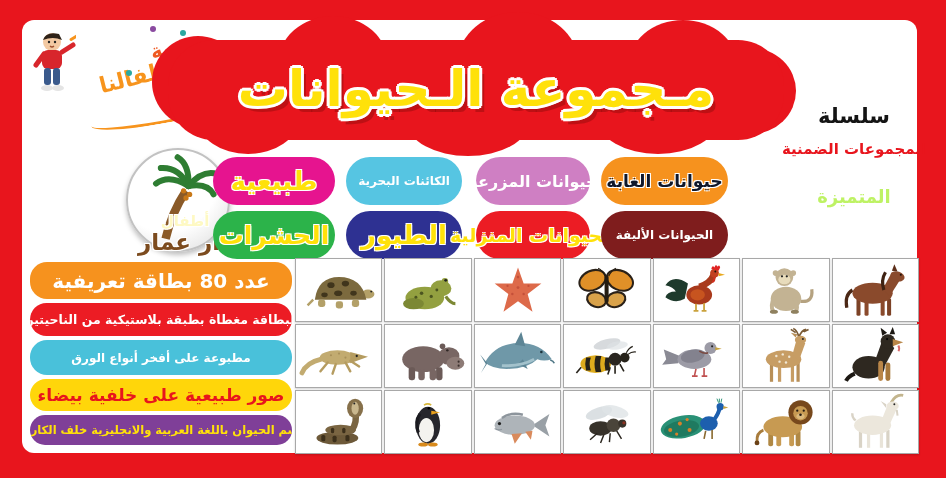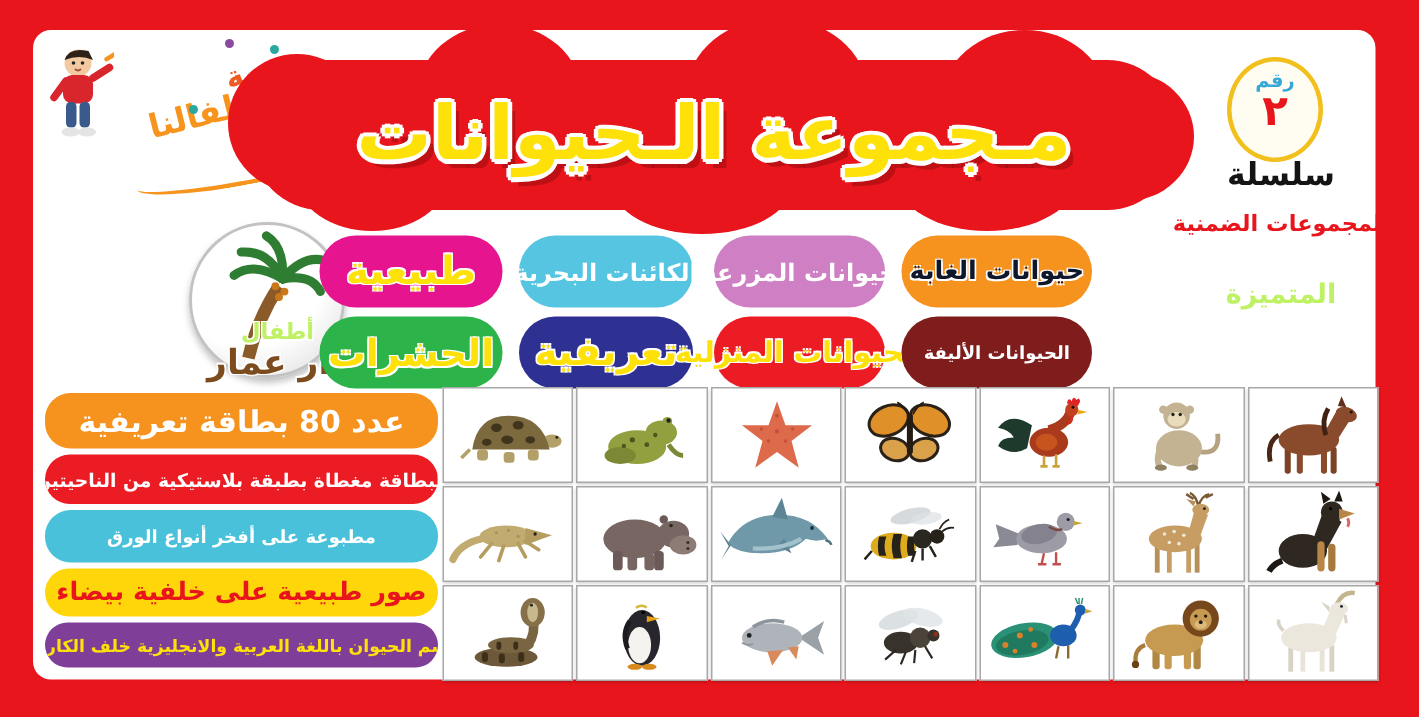--- a/index.html
+++ b/index.html
@@ -39,21 +39,21 @@
   .series .s1{font-size:21px;color:#141414;}
   .series .s2{font-size:15px;color:#e8151d;margin-top:12px;white-space:nowrap;}
   .series .s3{font-size:18px;color:#bef264;margin-top:28px;}
 
   
   .publisher{position:absolute;left:118px;top:148px;width:118px;height:114px;}
   .pub-circle{position:absolute;left:8px;top:0;width:100px;height:100px;border-radius:50%;
       background:radial-gradient(circle at 38% 30%,#ffffff 55%,#d9d9d9 100%);
       border:2px solid #c2c2c2;box-shadow:0 3px 5px rgba(0,0,0,.25);}
   .pub-text{position:absolute;right:4px;bottom:8px;text-align:center;line-height:1;}
-  .p1{font-size:15px;font-weight:bold;color:#bef264;
+  .p1{font-size:15px;font-weight:bold;color:#fef9c3;
       text-shadow:-1px -1px 0 #fff,1px -1px 0 #fff,-1px 1px 0 #fff,1px 1px 0 #fff;}
   .p2{font-size:23px;font-weight:bold;color:#7c4b1e;margin-top:2px;
       text-shadow:-1px -1px 0 #fff,1px -1px 0 #fff,-1px 1px 0 #fff,1px 1px 0 #fff;}
 
   
   .cat{position:absolute;height:48px;border-radius:26px;display:flex;align-items:center;
        justify-content:center;font-weight:bold;white-space:nowrap;}
   .cat.outlined{text-shadow:-1px -1px 0 #fff,1px -1px 0 #fff,-1px 1px 0 #fff,1px 1px 0 #fff;}
 
   
@@ -106,24 +106,20 @@
     <span class="bump" style="left:300px;top:-14px;width:120px;height:100px"></span>
     <span class="bump" style="left:470px;top:-6px;width:110px;height:94px"></span>
     <span class="bump" style="left:40px;top:58px;width:100px;height:70px"></span>
     <span class="bump" style="left:250px;top:64px;width:120px;height:66px"></span>
     <span class="bump" style="left:440px;top:58px;width:120px;height:70px"></span>
     <span class="bump" style="left:548px;top:22px;width:90px;height:86px"></span>
     <div class="blob-base"></div>
     <div class="title-text">مـجموعة الـحيوانات</div>
   </div>
 
-  <div class="badge">
-    <div class="badge-label">رقم</div>
-    <div class="badge-num">٢</div>
-  </div>
 
   <div class="series">
     <div class="s1">سلسلة</div>
     <div class="s2">المجموعات الضمنية</div>
     <div class="s3">المتميزة</div>
   </div>
 
   <div class="publisher">
     <div class="pub-circle">
       <svg width="96" height="96" viewBox="0 0 80 80">
@@ -143,25 +139,25 @@
       </svg>
     </div>
     <div class="pub-text">
       <div class="p1">أطفال</div>
       <div class="p2">دار عمار</div>
     </div>
   </div>
 
   <div id="categories">
       <div class="cat outlined" style="left: 213px; top: 157px; width: 122px; background: rgb(230, 20, 143); color: rgb(255, 225, 10); font-size: 26px;">طبيعية</div>
-      <div class="cat" style="left: 346px; top: 157px; width: 116px; background: rgb(86, 197, 226); color: rgb(255, 255, 255); font-size: 16px;">الكائنات البحرية</div>
+      <div class="cat" style="left: 346px; top: 157px; width: 116px; background: rgb(86, 197, 226); color: rgb(255, 255, 255); font-size: 12px;">الكائنات البحرية</div>
       <div class="cat" style="left: 476px; top: 157px; width: 114px; background: rgb(207, 127, 195); color: rgb(255, 255, 255); font-size: 16px;">حيوانات المزرعة</div>
       <div class="cat outlined" style="left: 601px; top: 157px; width: 127px; background: rgb(246, 146, 30); color: #0f172a; font-size: 17px;">حيوانات الغابة</div>
       <div class="cat outlined" style="left: 213px; top: 211px; width: 122px; background: rgb(44, 179, 74); color: rgb(255, 225, 10); font-size: 25px;">الحشرات</div>
-      <div class="cat outlined" style="left: 346px; top: 211px; width: 116px; background: rgb(46, 49, 146); color: rgb(255, 225, 10); font-size: 26px;">تعريفية</div>
+      <div class="cat outlined" style="left: 346px; top: 211px; width: 116px; background: rgb(46, 49, 146); color: rgb(255, 225, 10); font-size: 26px;">الطيور</div>
       <div class="cat outlined" style="left: 476px; top: 211px; width: 114px; background: rgb(236, 28, 36); color: rgb(255, 225, 10); font-size: 19px;">الحيوانات المنزلية</div>
       <div class="cat" style="left: 601px; top: 211px; width: 127px; background: #7f1d1d; color: rgb(255, 255, 255); font-size: 12px;">الحيوانات الأليفة</div>
     </div>
 
   <div id="features">
       <div class="feat" style="top: 262px; height: 37px; background: rgb(246, 146, 30); color: rgb(255, 255, 255); font-size: 20px;">عدد 80 بطاقة تعريفية</div>
       <div class="feat" style="top: 303px; height: 33px; background: rgb(236, 28, 36); color: rgb(255, 255, 255); font-size: 12.5px;">البطاقة مغطاة بطبقة بلاستيكية من الناحيتين</div>
       <div class="feat" style="top: 340px; height: 35px; background: rgb(73, 193, 218); color: rgb(255, 255, 255); font-size: 12px;">مطبوعة على أفخر أنواع الورق</div>
       <div class="feat" style="top: 379px; height: 32px; background: rgb(255, 214, 10); color: rgb(232, 21, 29); font-size: 17px;">صور طبيعية على خلفية بيضاء</div>
       <div class="feat" style="top: 415px; height: 30px; background: rgb(127, 63, 152); color: rgb(255, 225, 10); font-size: 11.5px;">اسم الحيوان باللغة العربية والانجليزية خلف الكارت</div>

